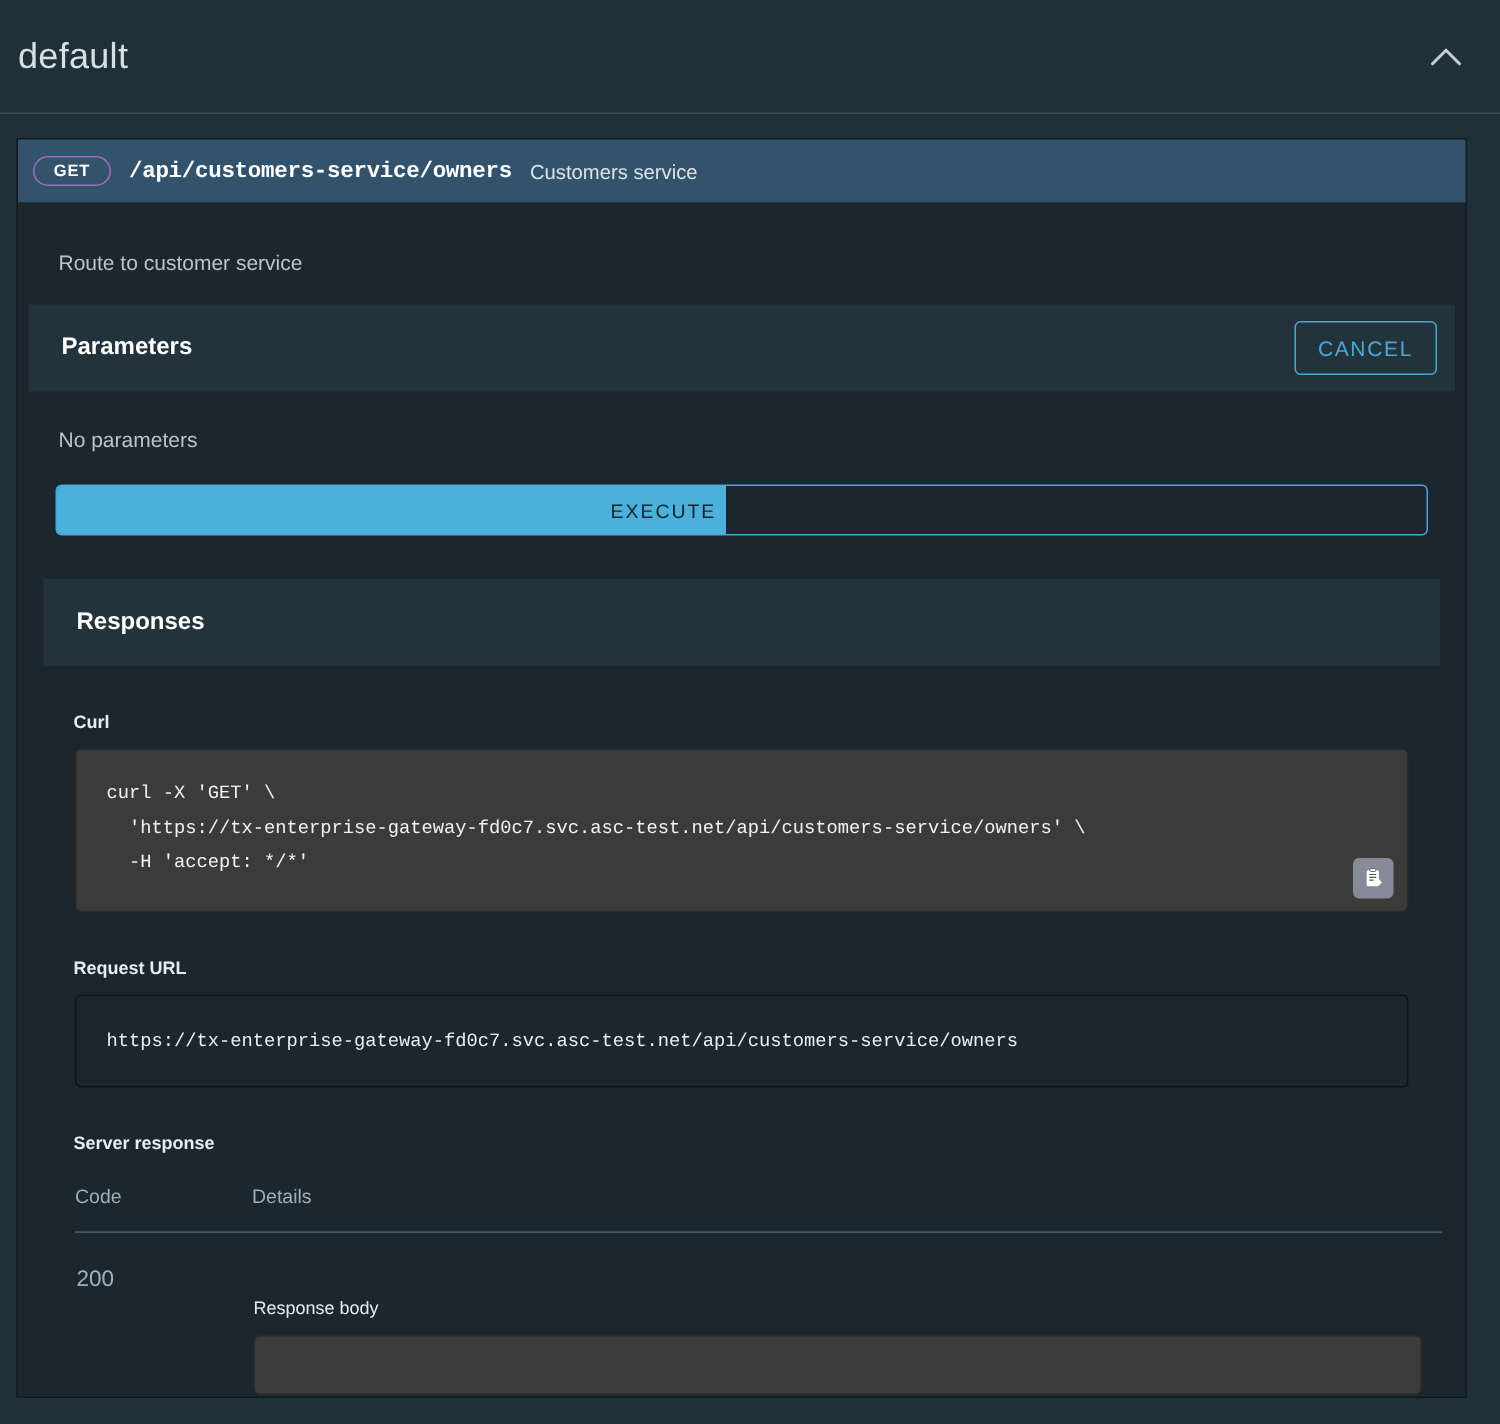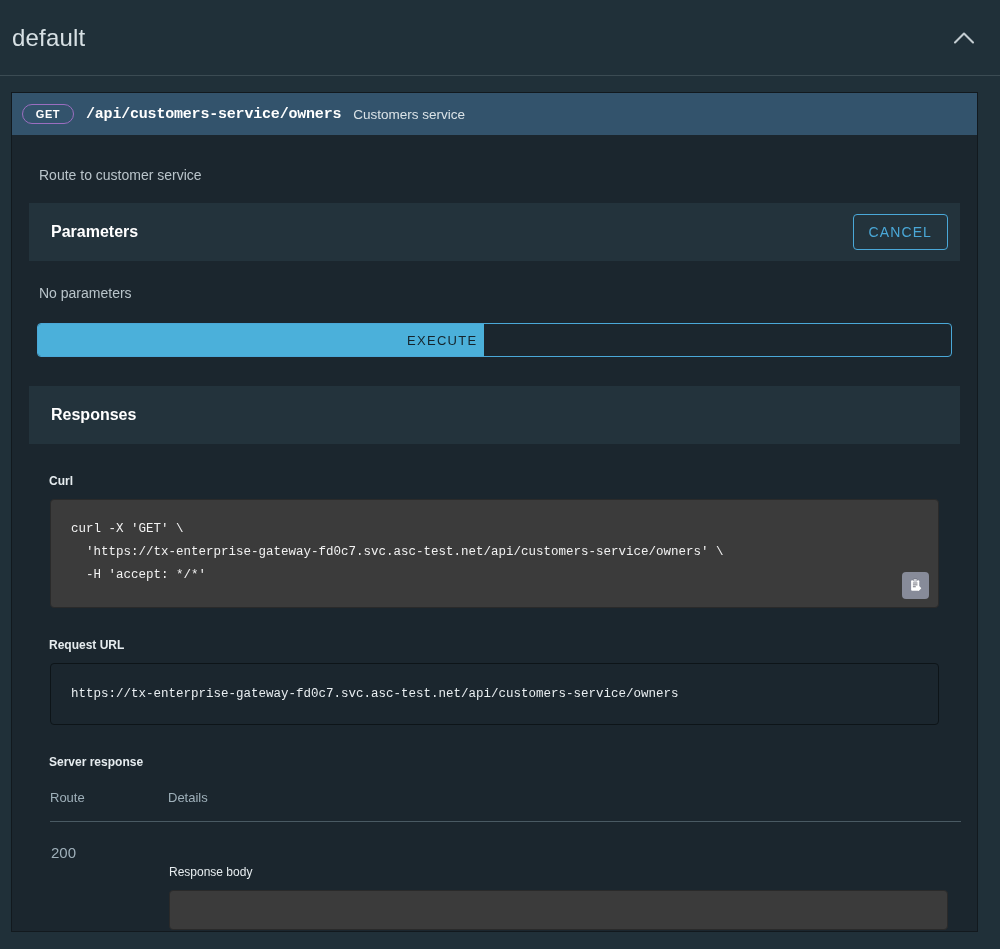--- a/index.html
+++ b/index.html
@@ -98,21 +98,21 @@
     padding: 0 0 0 0;
     background: #1b262e;
   }
   .op-description {
     padding: 32px 27px 20px 27px;
     font-size: 14px;
     color: #b9c4ca;
   }
 
   .section-bar {
-    margin: 0 17px;
+    margin: 0 7px;
     background: #23333c;
     height: 58px;
     display: flex;
     align-items: center;
     justify-content: space-between;
     padding: 0 12px 0 22px;
   }
   .section-bar h4 {
     margin: 0;
     font-size: 16px;
@@ -346,21 +346,21 @@
           <div class="small-label">Request URL</div>
           <div class="url-block">
             <pre>https://tx-enterprise-gateway-fd0c7.svc.asc-test.net/api/customers-service/owners</pre>
           </div>
 
           <div class="small-label">Server response</div>
 
           <table class="resp-table">
             <thead>
               <tr>
-                <th class="col-code">Route</th>
+                <th class="col-code">Code</th>
                 <th>Details</th>
               </tr>
             </thead>
             <tbody>
               <tr>
                 <td>
                   <span class="resp-code">200</span>
                 </td>
                 <td>
                   <div class="resp-body-label">Response body</div>

